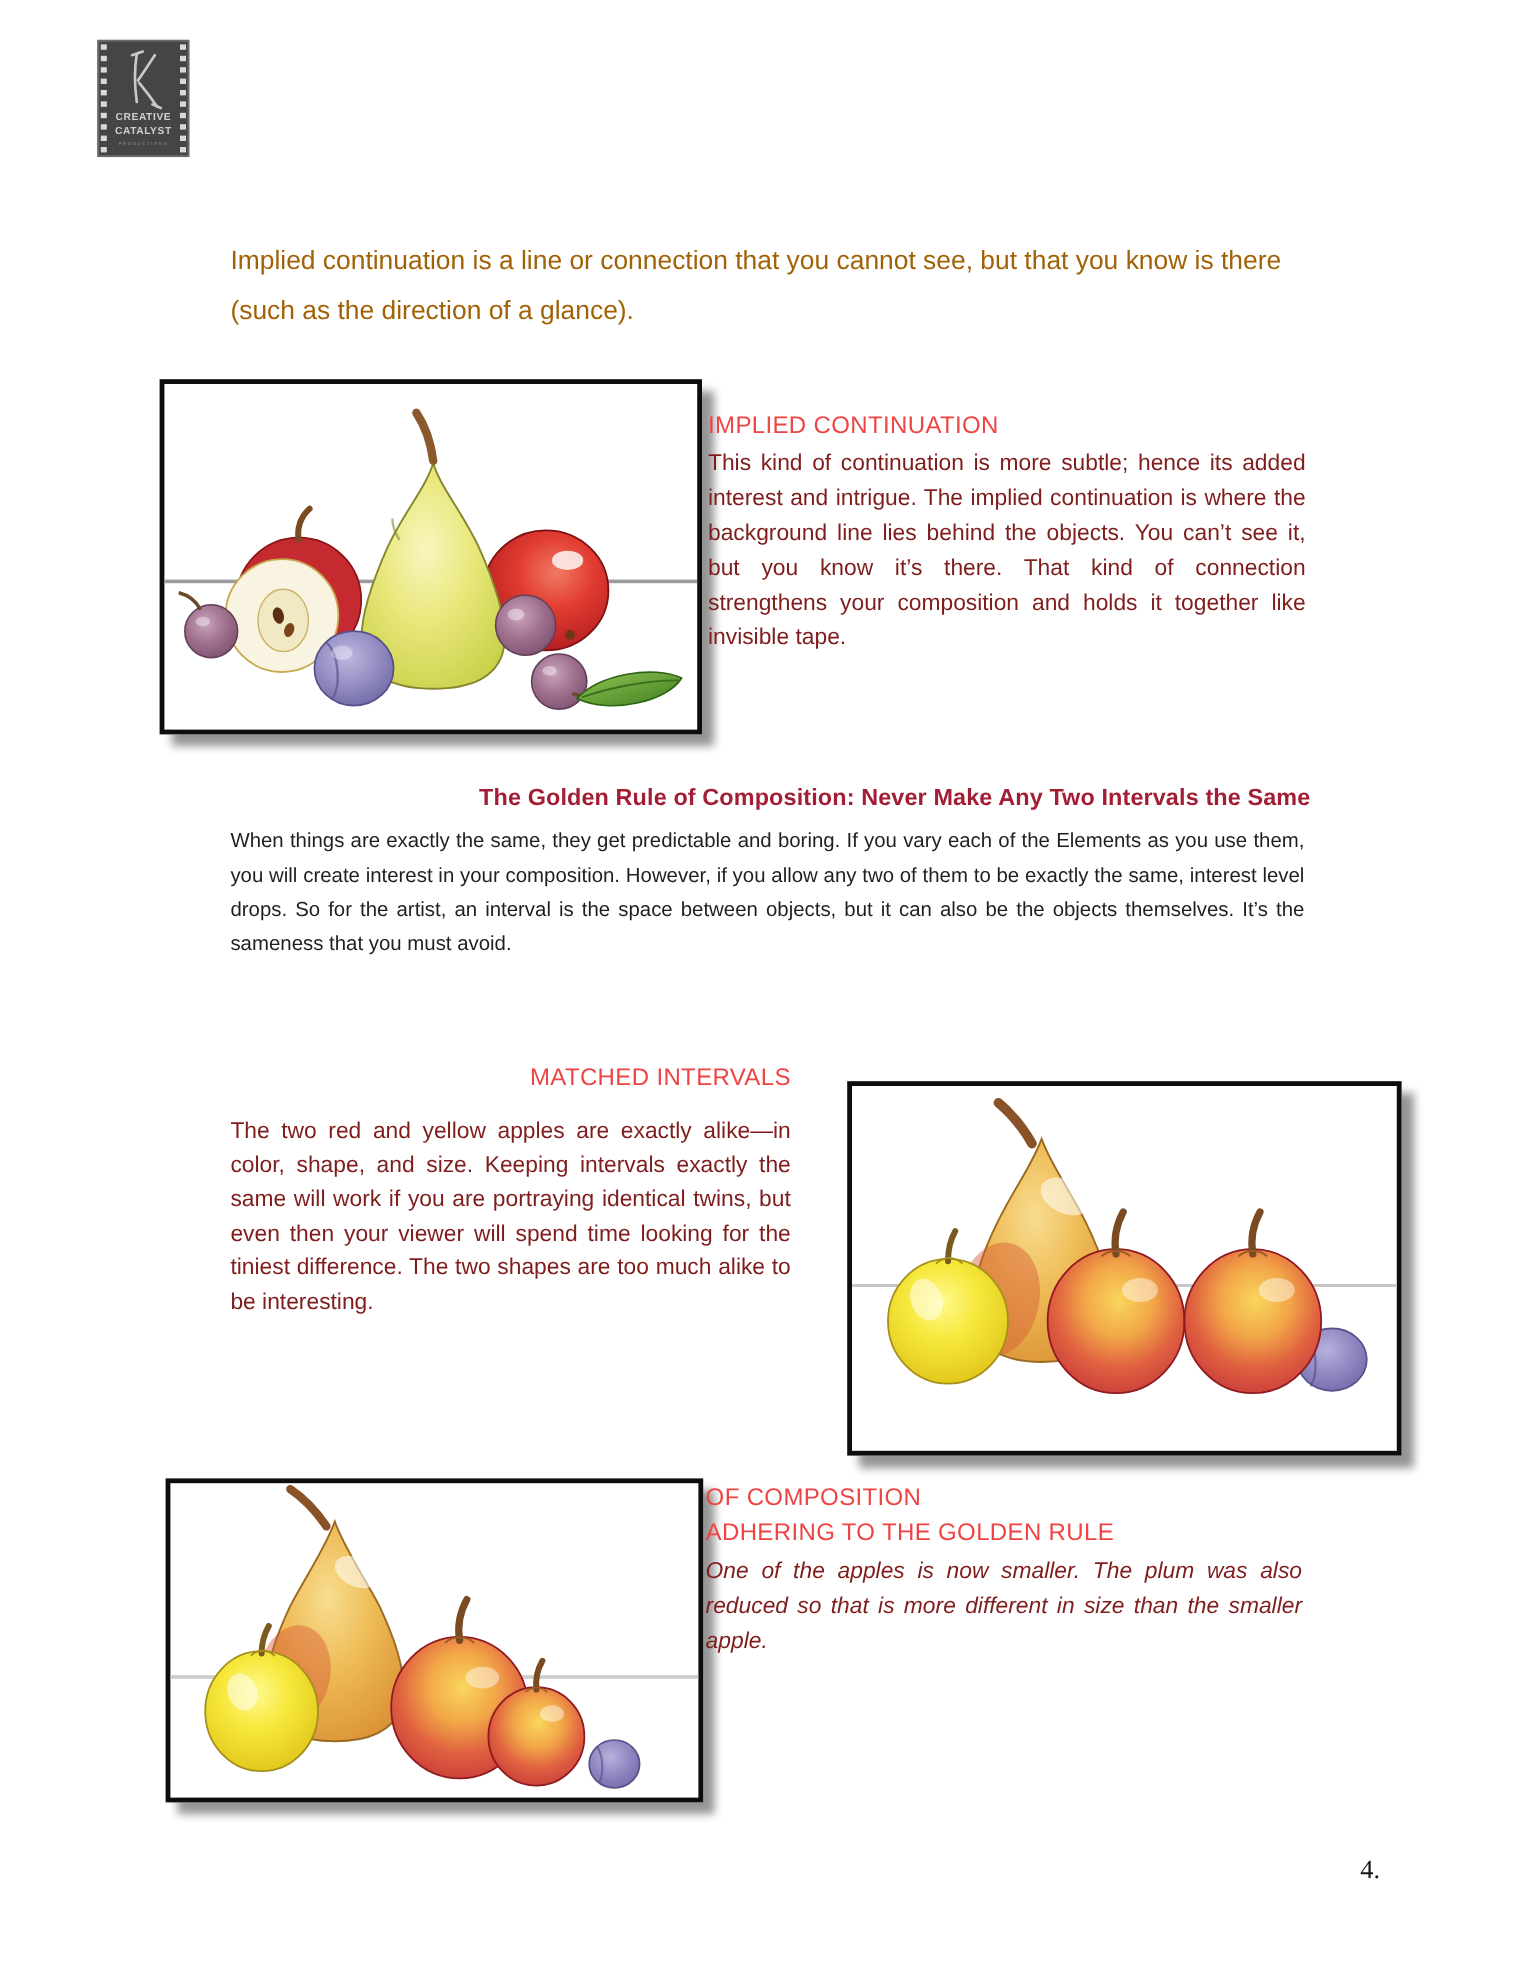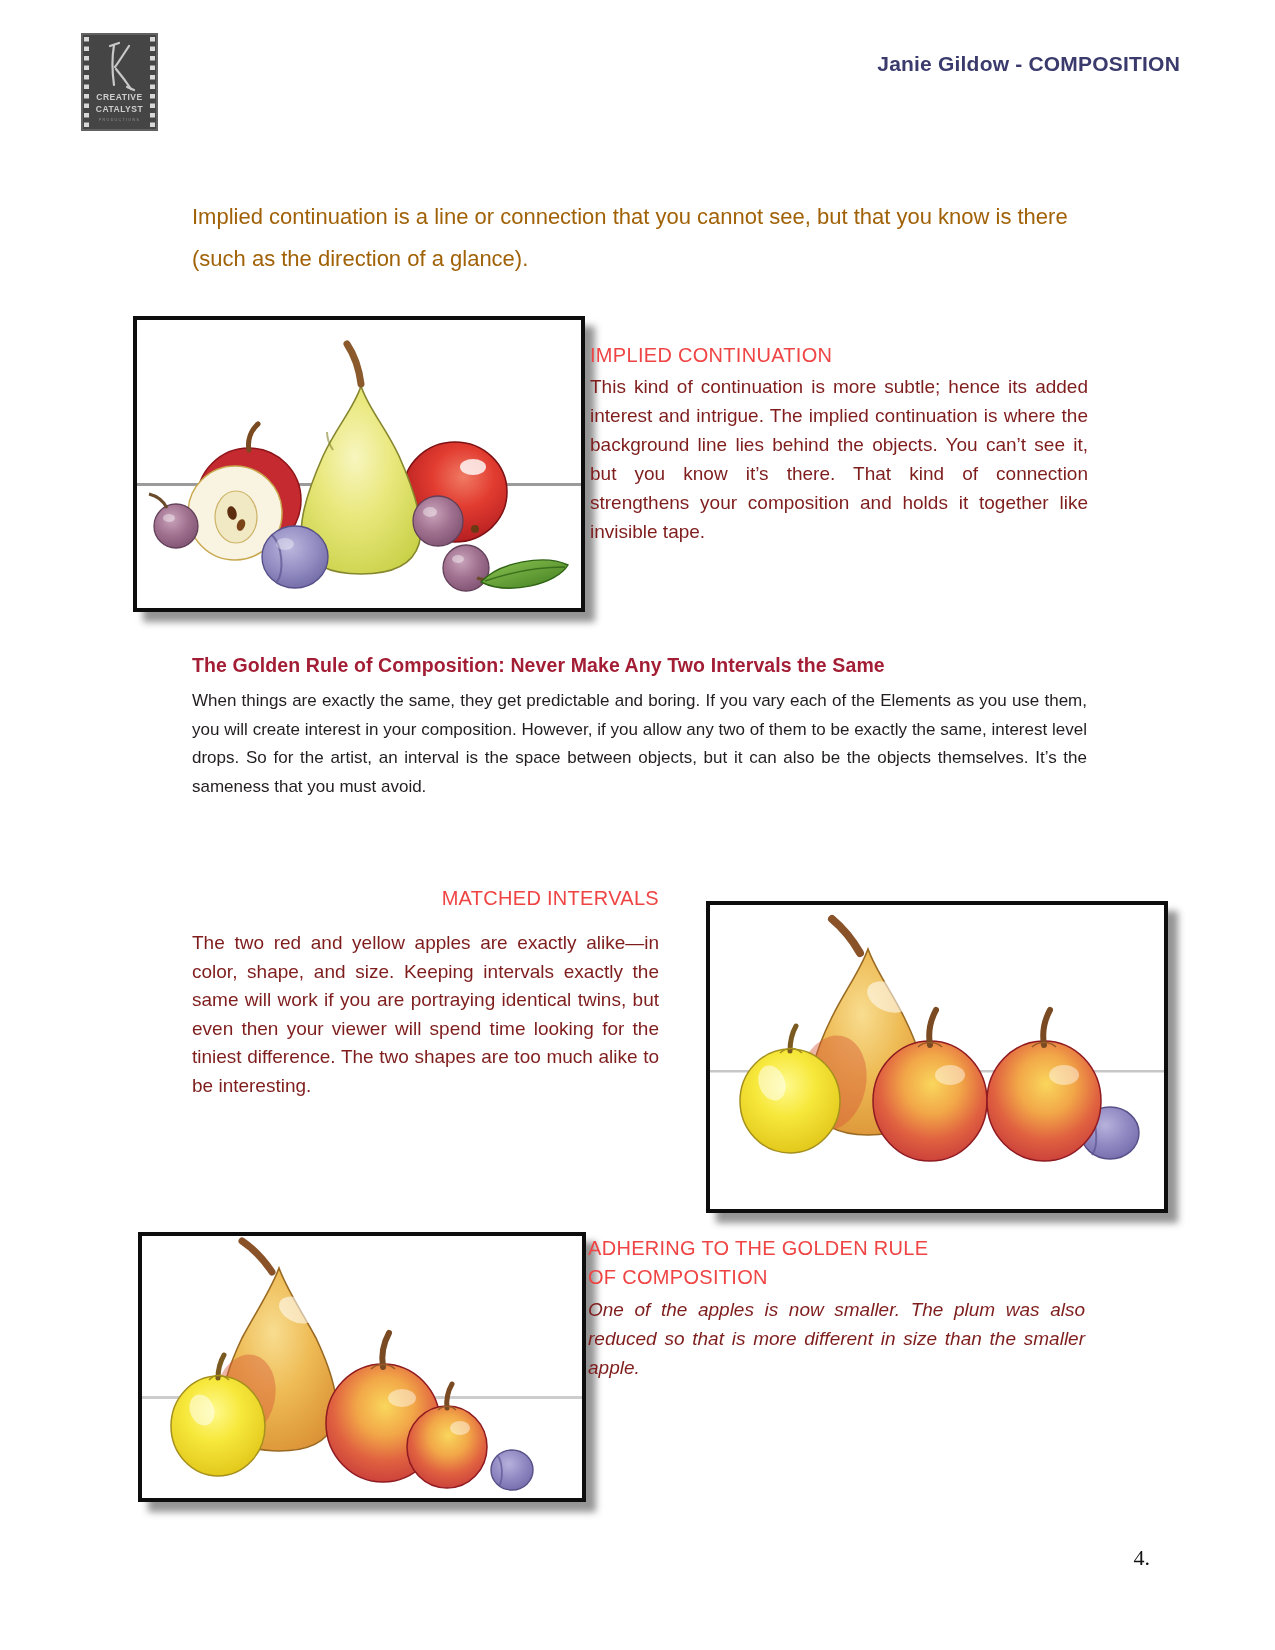--- a/index.html
+++ b/index.html
@@ -32,21 +32,21 @@
   .sec-heading{
     font-size:20px;font-weight:400;color:#ef4444;letter-spacing:.3px;line-height:29px;
   }
   .body-text{font-size:19px;line-height:29px;text-align:justify;color:#7f1d1d;}
 
   .implied-block{left:590px;top:341px;width:498px;}
   .implied-block .sec-heading{margin-bottom:2px;}
 
   .golden-heading{
     left:192px;top:654px;width:900px;
-    font-size:19.5px;font-weight:700;color:#a31e35;letter-spacing:.1px;
+    font-size:19.5px;font-weight:700;color:#a31e35;letter-spacing:.1px;text-align:right;
   }
   .golden-body{left:192px;top:687px;width:895px;font-size:17px;line-height:28.5px;text-align:justify;}
 
   .matched-block{left:192px;top:884px;width:467px;}
   .matched-block .sec-heading{text-align:right;margin-bottom:16px;}
   .matched-block .body-text{line-height:28.5px;}
 
   .adhering-block{left:588px;top:1234px;width:497px;}
   .adhering-block .sec-heading{line-height:29px;}
   .adhering-block .body-text{margin-top:3px;font-style:italic;}
@@ -93,21 +93,20 @@
         <path d="M35,36 C40,42 46,50 50,56"></path>
         <path d="M29,13 L38,10"></path>
         <path d="M46,54 L53,57"></path>
       </g>
       <text x="38.5" y="67" text-anchor="middle" font-size="8.5" font-weight="bold" letter-spacing="0.5" fill="#cecece">CREATIVE</text>
       <text x="38.5" y="79" text-anchor="middle" font-size="8.5" font-weight="bold" letter-spacing="0.5" fill="#cecece">CATALYST</text>
       <text x="38.5" y="88" text-anchor="middle" font-size="3.5" letter-spacing="1.4" fill="#979797">PRODUCTIONS</text>
     </svg>
   </div>
 
-  <h1 class="abs doc-title">Janie Gildow - COMPOSITION</h1>
 
   <p class="abs intro">Implied continuation is a line or connection that you cannot see, but that you know is there (such as the direction of a glance).</p>
 
   <figure class="fig fig1" aria-label="still life: cut apple, pear, red apple, plum and grapes over implied background line">
     <svg viewBox="0 0 444 288">
       <defs>
         <radialGradient id="f1pear" cx="45%" cy="38%" r="70%">
           <stop offset="0" stop-color="#f8f6bf"></stop>
             <stop offset="0.45" stop-color="#e9e87d"></stop>
             <stop offset="1" stop-color="#c9d148"></stop>
@@ -311,21 +310,21 @@
 
       <g>
         <ellipse cx="370" cy="234" rx="21" ry="20" fill="url(#f3plum)" stroke="#575088" stroke-width="1.4"></ellipse>
         <path d="M356,220 C361,228 361,244 357,250" stroke="#5b5490" stroke-width="1.8" fill="none" opacity="0.7"></path>
       </g>
     </svg>
   </figure>
 
   <div class="abs adhering-block">
     <h3 class="sec-heading">
+      <div>OF COMPOSITION</div>
       <div>ADHERING TO THE GOLDEN RULE</div>
-      <div>OF COMPOSITION</div>
     </h3>
     <p class="body-text">One of the apples is now smaller. The plum was also reduced so that is more different in size than the smaller apple.</p>
   </div>
 
   <div class="abs page-number">4.</div>
 
 </div>
 
 </body></html>

